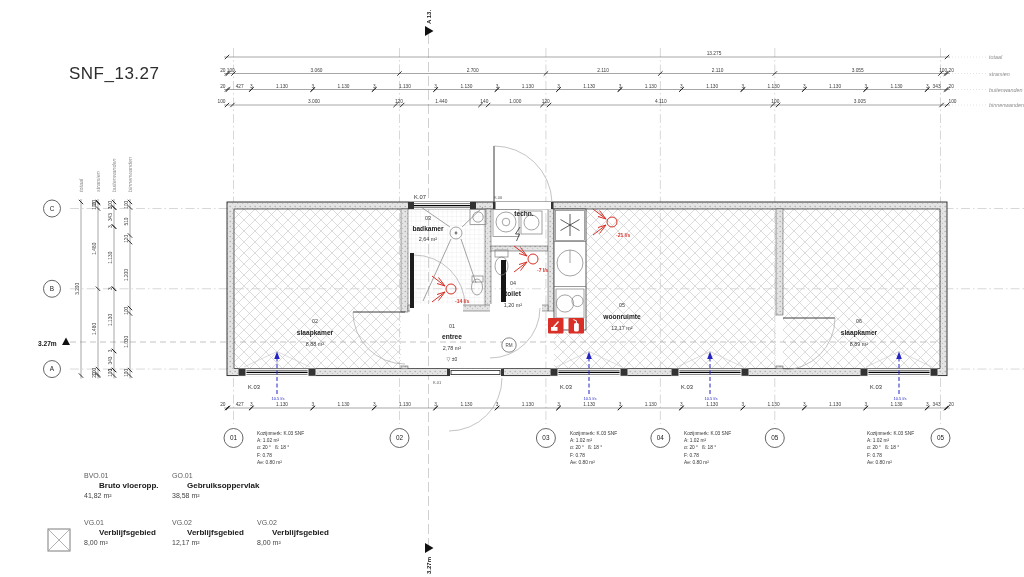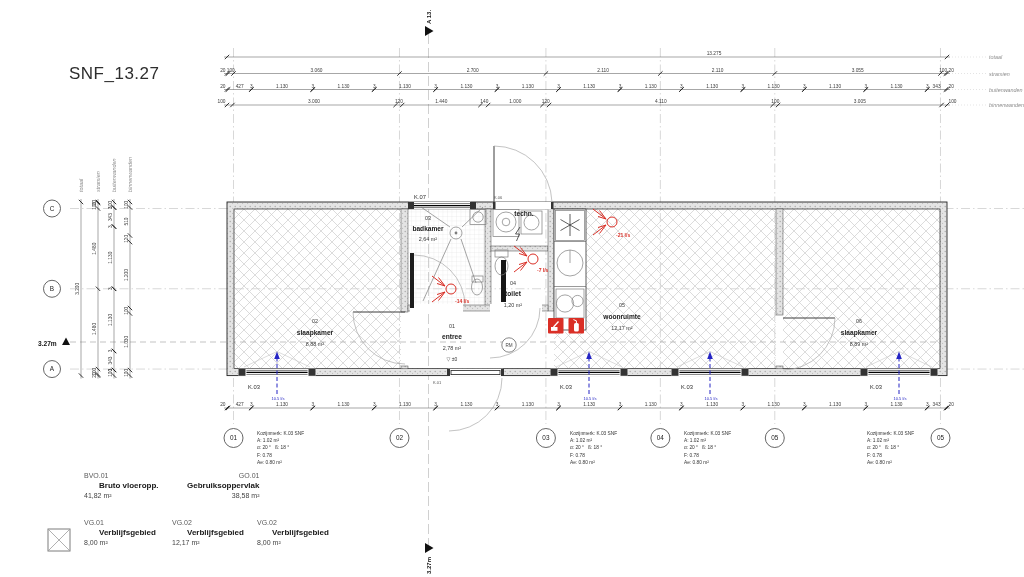--- a/index.html
+++ b/index.html
@@ -580,21 +580,21 @@
         </g>
       </g>
   </svg>
 
   <div>
     <div class="legend-block" style="left:60px;top:472px;">
       <div class="leg-code">BVO.01</div>
       <div class="leg-name">Bruto vloeropp.</div>
       <div class="leg-val">41,82 m²</div>
     </div>
-    <div class="legend-block" style="left:148px;top:472px;text-align:right;">
+    <div class="legend-block" style="left:148px;top:472px;">
       <div class="leg-code">GO.01</div>
       <div class="leg-name">Gebruiksoppervlak</div>
       <div class="leg-val">38,58 m²</div>
     </div>
     <svg width="24" height="24" style="position:absolute;left:23px;top:528px;">
       <rect x="1" y="1" width="22" height="22" fill="none" stroke="#7d7d7d" stroke-width="1"></rect>
       <path d="M1,1 L23,23 M23,1 L1,23" stroke="#9d9d9d" stroke-width="0.8"></path>
     </svg>
     <div class="legend-block" style="left:60px;top:519px;">
       <div class="leg-code">VG.01</div>

